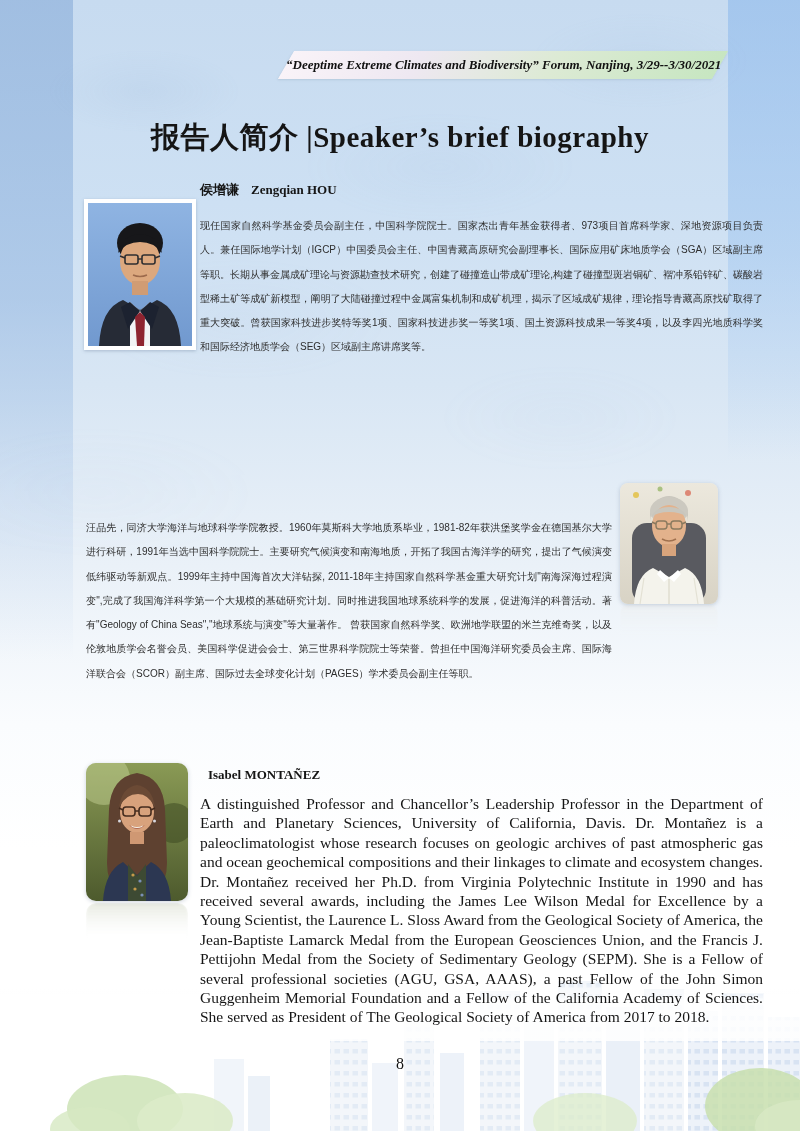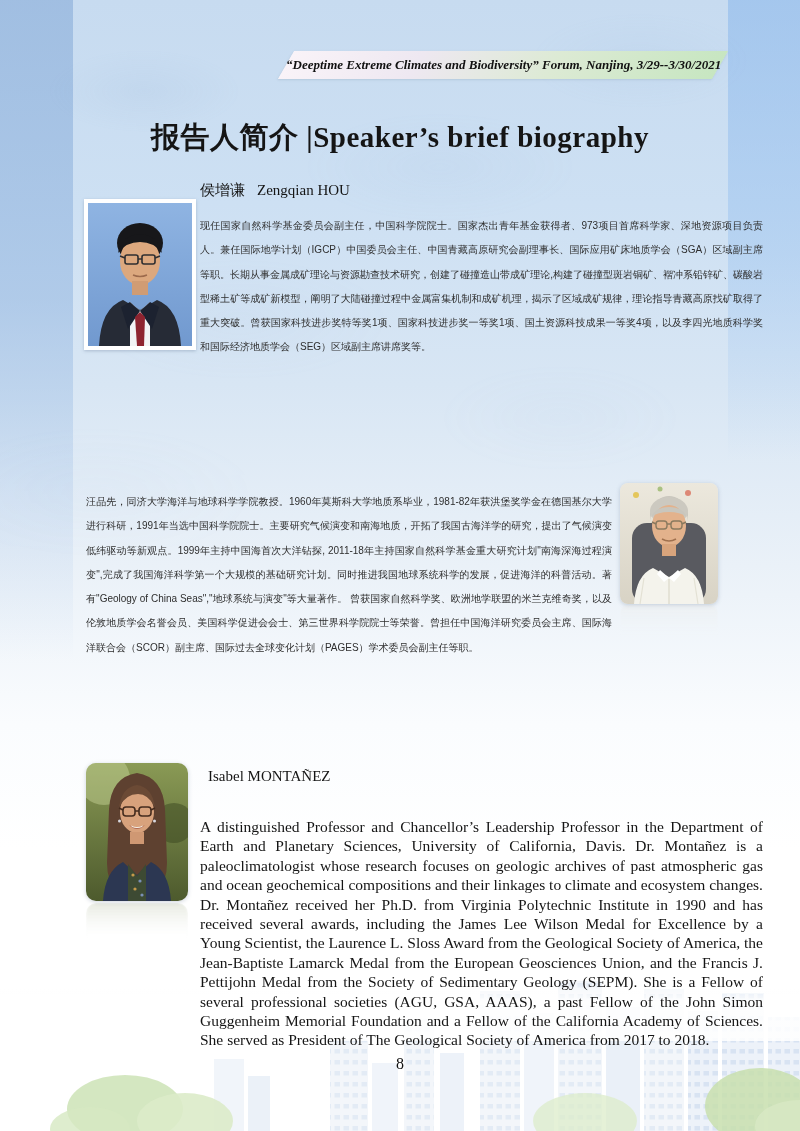--- a/index.html
+++ b/index.html
@@ -42,31 +42,31 @@
     font-family:"Liberation Serif",serif;font-style:italic;font-weight:bold;
     font-size:13px;line-height:28px;text-align:center;color:#111;white-space:nowrap;
   }
   
   .title{
     position:absolute;left:0;top:118px;width:800px;margin:0;
     text-align:center;font-family:"Liberation Serif",serif;
     font-size:29px;font-weight:bold;color:#151515;letter-spacing:.5px;
   }
   
-  .name-row{position:absolute;font-size:15px;font-weight:normal;color:#151515;white-space:nowrap;text-align:right;}
+  .name-row{position:absolute;font-size:13px;font-weight:bold;color:#151515;white-space:nowrap;text-align:right;}
   .name-zh{font-family:"Liberation Sans",sans-serif;}
   .name-en{font-family:"Liberation Serif",serif;margin-left:12px;}
   .name-en.tight{margin-left:7px;}
   .bio{
     position:absolute;text-align:justify;color:#2e2e2e;
     font-family:"Liberation Sans",sans-serif;font-size:10px;line-height:24.3px;
   }
   .bio-serif{
     position:absolute;text-align:justify;color:#151515;
-    font-family:"Liberation Serif",serif;font-size:15.5px;line-height:19.4px;margin-top:23px;
+    font-family:"Liberation Serif",serif;font-size:15.5px;line-height:19.4px;
   }
   
   .photo-frame{position:absolute;background:#ffffff;padding:4px;box-shadow:0 1px 3px rgba(90,110,140,.35);}
   .photo-frame svg{display:block;}
   .photo-round{position:absolute;overflow:hidden;box-shadow:0 1px 4px rgba(90,110,140,.3);}
   .photo-round svg{display:block;}
   .reflection{
     position:absolute;opacity:.45;filter:blur(1px);
     -webkit-mask-image:linear-gradient(180deg,rgba(0,0,0,.5) 0%,transparent 80%);
     mask-image:linear-gradient(180deg,rgba(0,0,0,.5) 0%,transparent 80%);
@@ -158,21 +158,21 @@
       <path d="M42 99 L52 108 L40 126 L33 104 Z" fill="#1c2230"></path>
       <path d="M62 99 L52 108 L64 126 L71 104 Z" fill="#1c2230"></path>
       <path d="M52 109 L47 114 L49 143 L56 143 L57 114 Z" fill="#8e2430"></path>
     </svg>
   </div>
   <div class="name-row" style="left:200px;top:181px;">
     <span class="name-zh">侯增谦</span><span class="name-en">Zengqian HOU</span>
   </div>
   <div class="bio" style="left:200px;top:214px;width:563px;">现任国家自然科学基金委员会副主任，中国科学院院士。国家杰出青年基金获得者、973项目首席科学家、深地资源项目负责人。兼任国际地学计划（IGCP）中国委员会主任、中国青藏高原研究会副理事长、国际应用矿床地质学会（SGA）区域副主席等职。长期从事金属成矿理论与资源勘查技术研究，创建了碰撞造山带成矿理论,构建了碰撞型斑岩铜矿、褶冲系铅锌矿、碳酸岩型稀土矿等成矿新模型，阐明了大陆碰撞过程中金属富集机制和成矿机理，揭示了区域成矿规律，理论指导青藏高原找矿取得了重大突破。曾获国家科技进步奖特等奖1项、国家科技进步奖一等奖1项、国土资源科技成果一等奖4项，以及李四光地质科学奖和国际经济地质学会（SEG）区域副主席讲席奖等。</div>
 
-  <div class="bio" style="left:86px;top:490px;width:682px;">
+  <div class="bio" style="left:86px;top:516px;width:682px;">
     <span style="float:right;width:156px;height:146px;"></span><span>汪品先，同济大学海洋与地球科学学院教授。1960年莫斯科大学地质系毕业，1981-82年获洪堡奖学金在德国基尔大学进行科研，1991年当选中国科学院院士。主要研究气候演变和南海地质，开拓了我国古海洋学的研究，提出了气候演变低纬驱动等新观点。1999年主持中国海首次大洋钻探, 2011-18年主持国家自然科学基金重大研究计划"南海深海过程演变",完成了我国海洋科学第一个大规模的基础研究计划。同时推进我国地球系统科学的发展，促进海洋的科普活动。著有"Geology of China Seas","地球系统与演变"等大量著作。 曾获国家自然科学奖、欧洲地学联盟的米兰克维奇奖，以及伦敦地质学会名誉会员、美国科学促进会会士、第三世界科学院院士等荣誉。曾担任中国海洋研究委员会主席、国际海洋联合会（SCOR）副主席、国际过去全球变化计划（PAGES）学术委员会副主任等职。</span>
   </div>
   <div class="photo-round" style="left:620px;top:483px;width:98px;height:121px;border-radius:8px;">
     <svg width="98" height="121" viewBox="0 0 98 121">
       <defs>
           <linearGradient id="wangbg" x1="0" y1="0" x2="0" y2="1">
         <stop offset="0" stop-color="#ece8dd"></stop>
             <stop offset="1" stop-color="#d8d3c5"></stop>
       </linearGradient>
         </defs>

